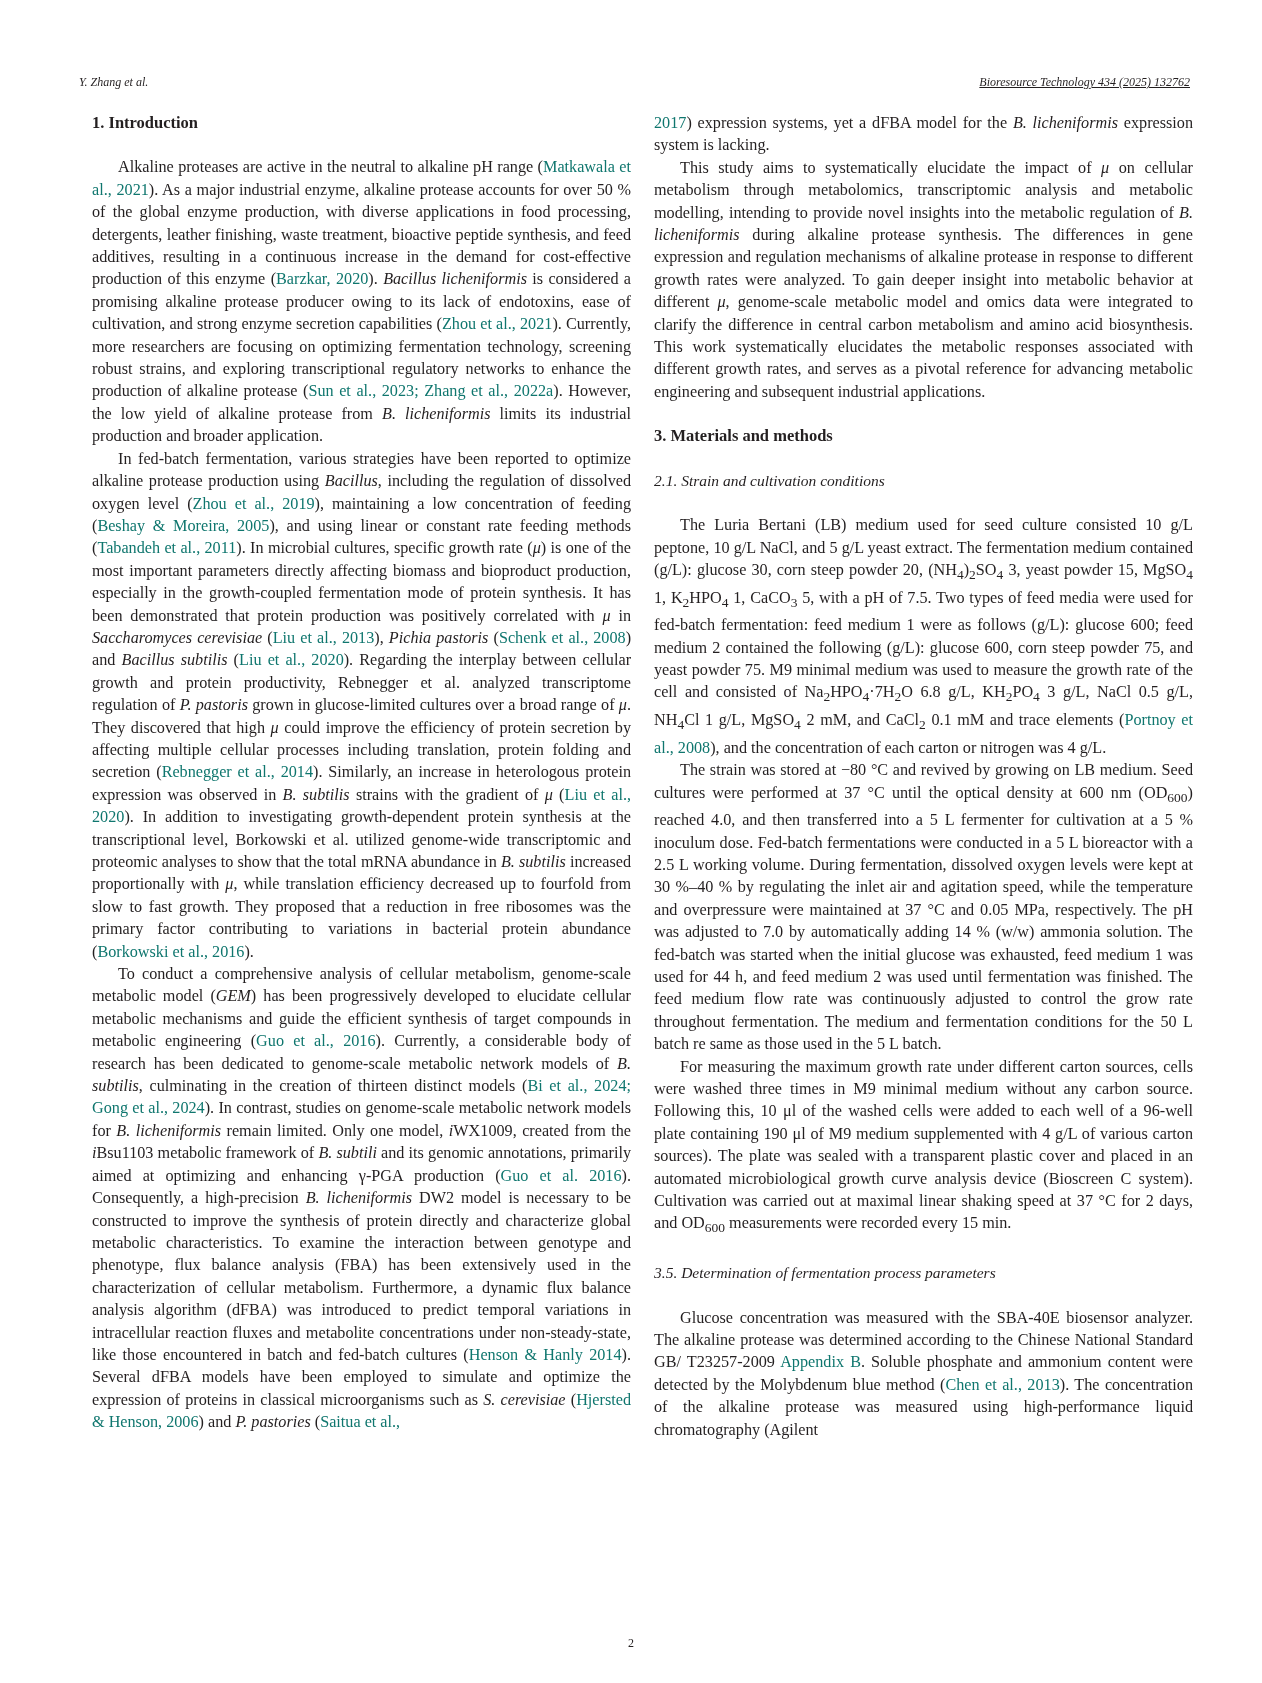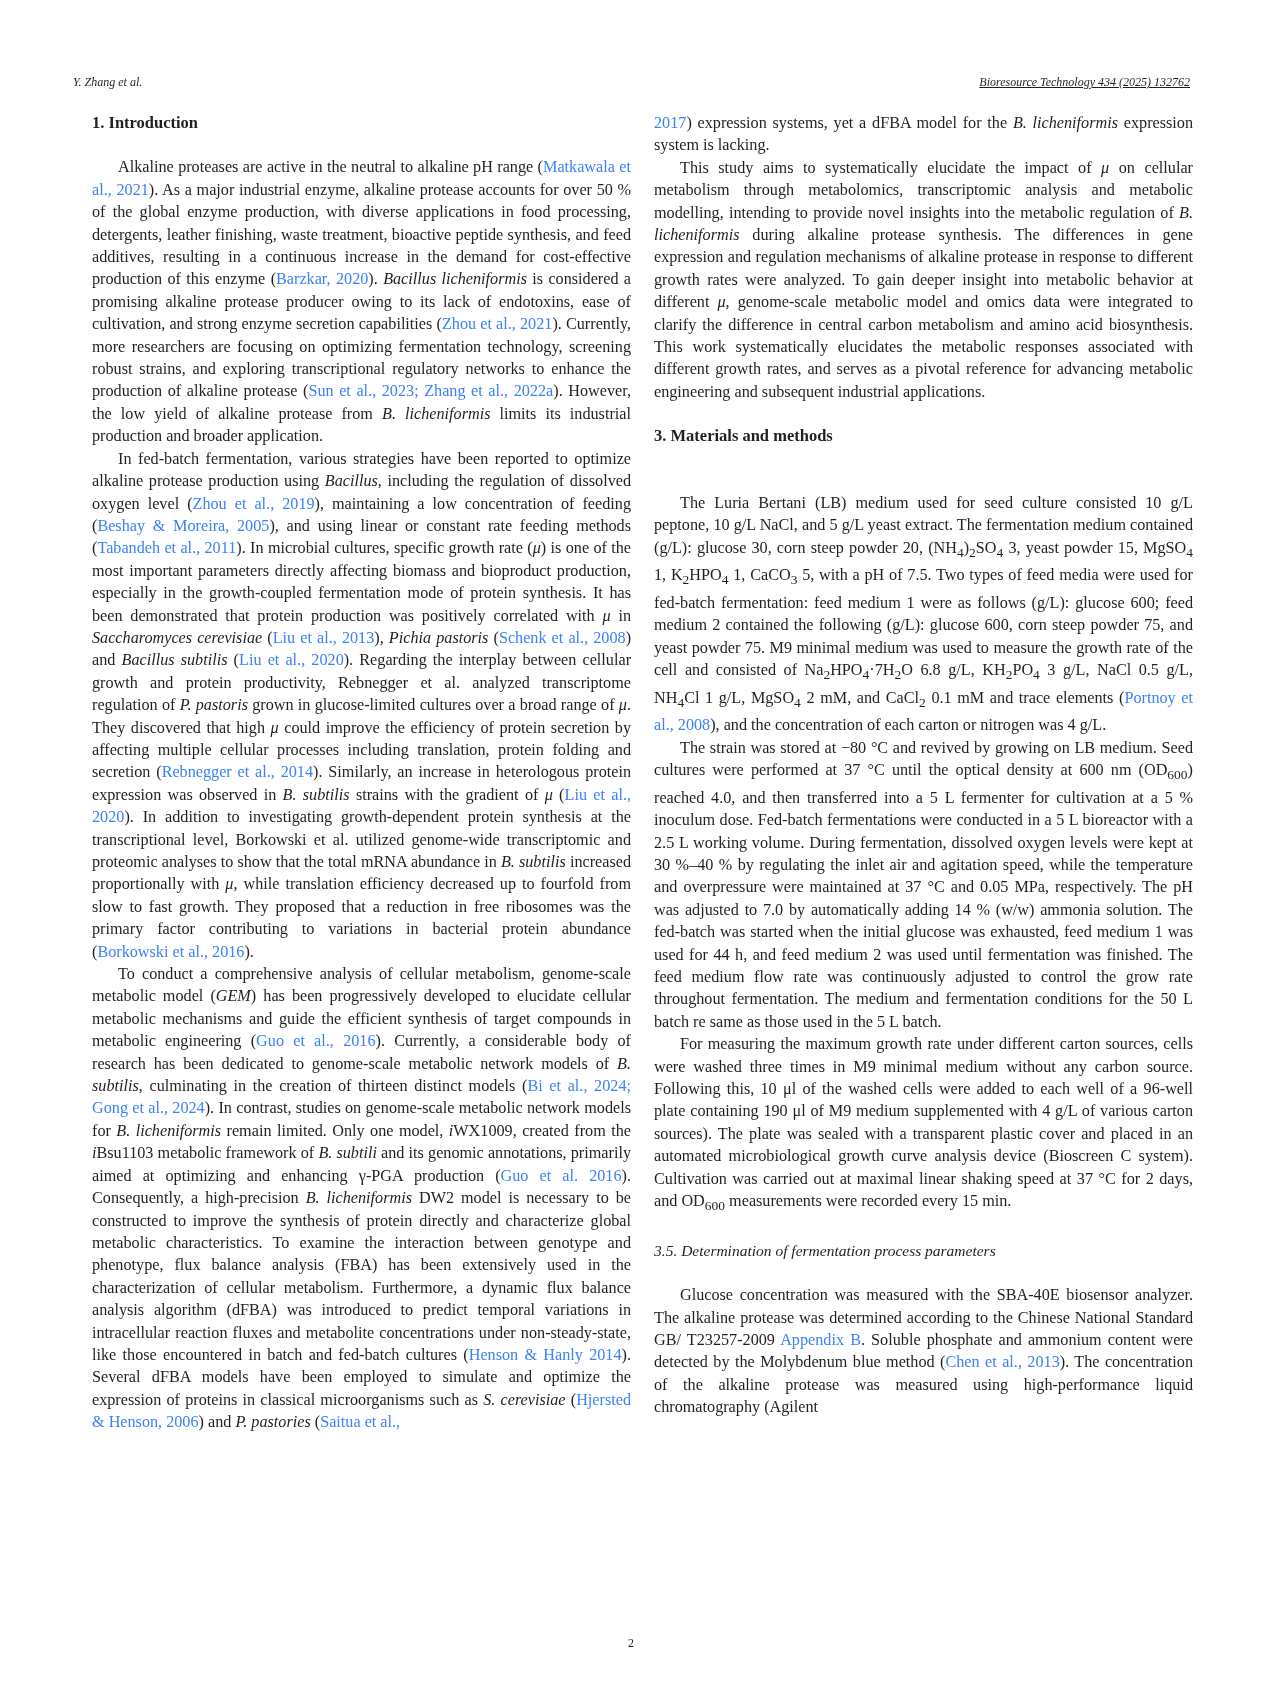--- a/index.html
+++ b/index.html
@@ -1,30 +1,30 @@
 <!DOCTYPE html>
 <html><head>
 <meta charset="utf-8">
 <style>
   html, body { margin: 0; padding: 0; background: #ffffff; }
   body { width: 1262px; height: 1683px; position: relative; overflow: hidden;
          font-family: "Liberation Serif", "DejaVu Serif", serif; color: #231f20; }
   .running-head { position: absolute; top: 75px; font-size: 12px; font-style: italic; }
-  .rh-left { left: 73px; text-align: right; }
+  .rh-left { left: 79px; text-align: right; }
   .rh-right { right: 72px; text-decoration: underline; }
   .col { position: absolute; top: 112px; width: 539px; font-size: 16.2px; line-height: 22.4px; text-align: justify; }
   .col-left { left: 92px; }
   .col-right { left: 654px; }
   h2 { font-size: 16.5px; font-weight: bold; margin: 0; line-height: 22.4px; }
   h3 { font-size: 15.5px; font-style: italic; font-weight: normal; margin: 0; line-height: 22.4px; }
   p { margin: 0; }
   .indent { text-indent: 26px; }
   .gap-after-h { height: 22px; }
   .gap-section { height: 22px; }
-  .cite { color: #3b82f6; }
+  .cite { color: #0f766e; }
   .page-number { position: absolute; top: 1636px; left: 0; width: 1262px; text-align: center; font-size: 12px; }
 </style>
 </head>
 <body>
 
 <div class="running-head rh-left">Y. Zhang et al.</div>
 <div class="running-head rh-right">Bioresource Technology 434 (2025) 132762</div>
 
 <div class="col col-left">
   <h2>1.  Introduction</h2>
@@ -33,20 +33,21 @@
   <p class="indent">In fed-batch fermentation, various strategies have been reported to optimize alkaline protease production using <i>Bacillus</i>, including the regulation of dissolved oxygen level (<a class="cite">Zhou et al., 2019</a>), maintaining a low concentration of feeding (<a class="cite">Beshay &amp; Moreira, 2005</a>), and using linear or constant rate feeding methods (<a class="cite">Tabandeh et al., 2011</a>). In microbial cultures, specific growth rate (<i>μ</i>) is one of the most important parameters directly affecting biomass and bioproduct production, especially in the growth-coupled fermentation mode of protein synthesis. It has been demonstrated that protein production was positively correlated with <i>μ</i> in <i>Saccharomyces cerevisiae</i> (<a class="cite">Liu et al., 2013</a>), <i>Pichia pastoris</i> (<a class="cite">Schenk et al., 2008</a>) and <i>Bacillus subtilis</i> (<a class="cite">Liu et al., 2020</a>). Regarding the interplay between cellular growth and protein productivity, Rebnegger et al. analyzed transcriptome regulation of <i>P. pastoris</i> grown in glucose-limited cultures over a broad range of <i>μ</i>. They discovered that high <i>μ</i> could improve the efficiency of protein secretion by affecting multiple cellular processes including translation, protein folding and secretion (<a class="cite">Rebnegger et al., 2014</a>). Similarly, an increase in heterologous protein expression was observed in <i>B. subtilis</i> strains with the gradient of <i>μ</i> (<a class="cite">Liu et al., 2020</a>). In addition to investigating growth-dependent protein synthesis at the transcriptional level, Borkowski et al. utilized genome-wide transcriptomic and proteomic analyses to show that the total mRNA abundance in <i>B. subtilis</i> increased proportionally with <i>μ</i>, while translation efficiency decreased up to fourfold from slow to fast growth. They proposed that a reduction in free ribosomes was the primary factor contributing to variations in bacterial protein abundance (<a class="cite">Borkowski et al., 2016</a>).</p>
   <p class="indent">To conduct a comprehensive analysis of cellular metabolism, genome-scale metabolic model (<i>GEM</i>) has been progressively developed to elucidate cellular metabolic mechanisms and guide the efficient synthesis of target compounds in metabolic engineering (<a class="cite">Guo et al., 2016</a>). Currently, a considerable body of research has been dedicated to genome-scale metabolic network models of <i>B. subtilis</i>, culminating in the creation of thirteen distinct models (<a class="cite">Bi et al., 2024; Gong et al., 2024</a>). In contrast, studies on genome-scale metabolic network models for <i>B. licheniformis</i> remain limited. Only one model, <i>i</i>WX1009, created from the <i>i</i>Bsu1103 metabolic framework of <i>B. subtili</i> and its genomic annotations, primarily aimed at optimizing and enhancing γ-PGA production (<a class="cite">Guo et al. 2016</a>). Consequently, a high-precision <i>B. licheniformis</i> DW2 model is necessary to be constructed to improve the synthesis of protein directly and characterize global metabolic characteristics. To examine the interaction between genotype and phenotype, flux balance analysis (FBA) has been extensively used in the characterization of cellular metabolism. Furthermore, a dynamic flux balance analysis algorithm (dFBA) was introduced to predict temporal variations in intracellular reaction fluxes and metabolite concentrations under non-steady-state, like those encountered in batch and fed-batch cultures (<a class="cite">Henson &amp; Hanly 2014</a>). Several dFBA models have been employed to simulate and optimize the expression of proteins in classical microorganisms such as <i>S. cerevisiae</i> (<a class="cite">Hjersted &amp; Henson, 2006</a>) and <i>P. pastories</i> (<a class="cite">Saitua et al.,</a></p>
 </div>
 
 <div class="col col-right">
   <p><a class="cite">2017</a>) expression systems, yet a dFBA model for the <i>B. licheniformis</i> expression system is lacking.</p>
   <p class="indent">This study aims to systematically elucidate the impact of <i>μ</i> on cellular metabolism through metabolomics, transcriptomic analysis and metabolic modelling, intending to provide novel insights into the metabolic regulation of <i>B. licheniformis</i> during alkaline protease synthesis. The differences in gene expression and regulation mechanisms of alkaline protease in response to different growth rates were analyzed. To gain deeper insight into metabolic behavior at different <i>μ</i>, genome-scale metabolic model and omics data were integrated to clarify the difference in central carbon metabolism and amino acid biosynthesis. This work systematically elucidates the metabolic responses associated with different growth rates, and serves as a pivotal reference for advancing metabolic engineering and subsequent industrial applications.</p>
   <div class="gap-section"></div>
   <h2>3.  Materials and methods</h2>
   <div class="gap-after-h"></div>
+  <h3>2.1.  Strain and cultivation conditions</h3>
   <div class="gap-after-h"></div>
   <p class="indent">The Luria Bertani (LB) medium used for seed culture consisted 10 g/L peptone, 10 g/L NaCl, and 5 g/L yeast extract. The fermentation medium contained (g/L): glucose 30, corn steep powder 20, (NH<sub>4</sub>)<sub>2</sub>SO<sub>4</sub> 3, yeast powder 15, MgSO<sub>4</sub> 1, K<sub>2</sub>HPO<sub>4</sub> 1, CaCO<sub>3</sub> 5, with a pH of 7.5. Two types of feed media were used for fed-batch fermentation: feed medium 1 were as follows (g/L): glucose 600; feed medium 2 contained the following (g/L): glucose 600, corn steep powder 75, and yeast powder 75. M9 minimal medium was used to measure the growth rate of the cell and consisted of Na<sub>2</sub>HPO<sub>4</sub>·7H<sub>2</sub>O 6.8 g/L, KH<sub>2</sub>PO<sub>4</sub> 3 g/L, NaCl 0.5 g/L, NH<sub>4</sub>Cl 1 g/L, MgSO<sub>4</sub> 2 mM, and CaCl<sub>2</sub> 0.1 mM and trace elements (<a class="cite">Portnoy et al., 2008</a>), and the concentration of each carton or nitrogen was 4 g/L.</p>
   <p class="indent">The strain was stored at −80 °C and revived by growing on LB medium. Seed cultures were performed at 37 °C until the optical density at 600 nm (OD<sub>600</sub>) reached 4.0, and then transferred into a 5 L fermenter for cultivation at a 5 % inoculum dose. Fed-batch fermentations were conducted in a 5 L bioreactor with a 2.5 L working volume. During fermentation, dissolved oxygen levels were kept at 30 %–40 % by regulating the inlet air and agitation speed, while the temperature and overpressure were maintained at 37 °C and 0.05 MPa, respectively. The pH was adjusted to 7.0 by automatically adding 14 % (w/w) ammonia solution. The fed-batch was started when the initial glucose was exhausted, feed medium 1 was used for 44 h, and feed medium 2 was used until fermentation was finished. The feed medium flow rate was continuously adjusted to control the grow rate throughout fermentation. The medium and fermentation conditions for the 50 L batch re same as those used in the 5 L batch.</p>
   <p class="indent">For measuring the maximum growth rate under different carton sources, cells were washed three times in M9 minimal medium without any carbon source. Following this, 10 μl of the washed cells were added to each well of a 96-well plate containing 190 μl of M9 medium supplemented with 4 g/L of various carton sources). The plate was sealed with a transparent plastic cover and placed in an automated microbiological growth curve analysis device (Bioscreen C system). Cultivation was carried out at maximal linear shaking speed at 37 °C for 2 days, and OD<sub>600</sub> measurements were recorded every 15 min.</p>
   <div class="gap-section"></div>
   <h3>3.5.  Determination of fermentation process parameters</h3>
   <div class="gap-after-h"></div>
   <p class="indent">Glucose concentration was measured with the SBA-40E biosensor analyzer. The alkaline protease was determined according to the Chinese National Standard GB/ T23257-2009 <a class="cite">Appendix B</a>. Soluble phosphate and ammonium content were detected by the Molybdenum blue method (<a class="cite">Chen et al., 2013</a>). The concentration of the alkaline protease was measured using high-performance liquid chromatography (Agilent</p>
 </div>
 

